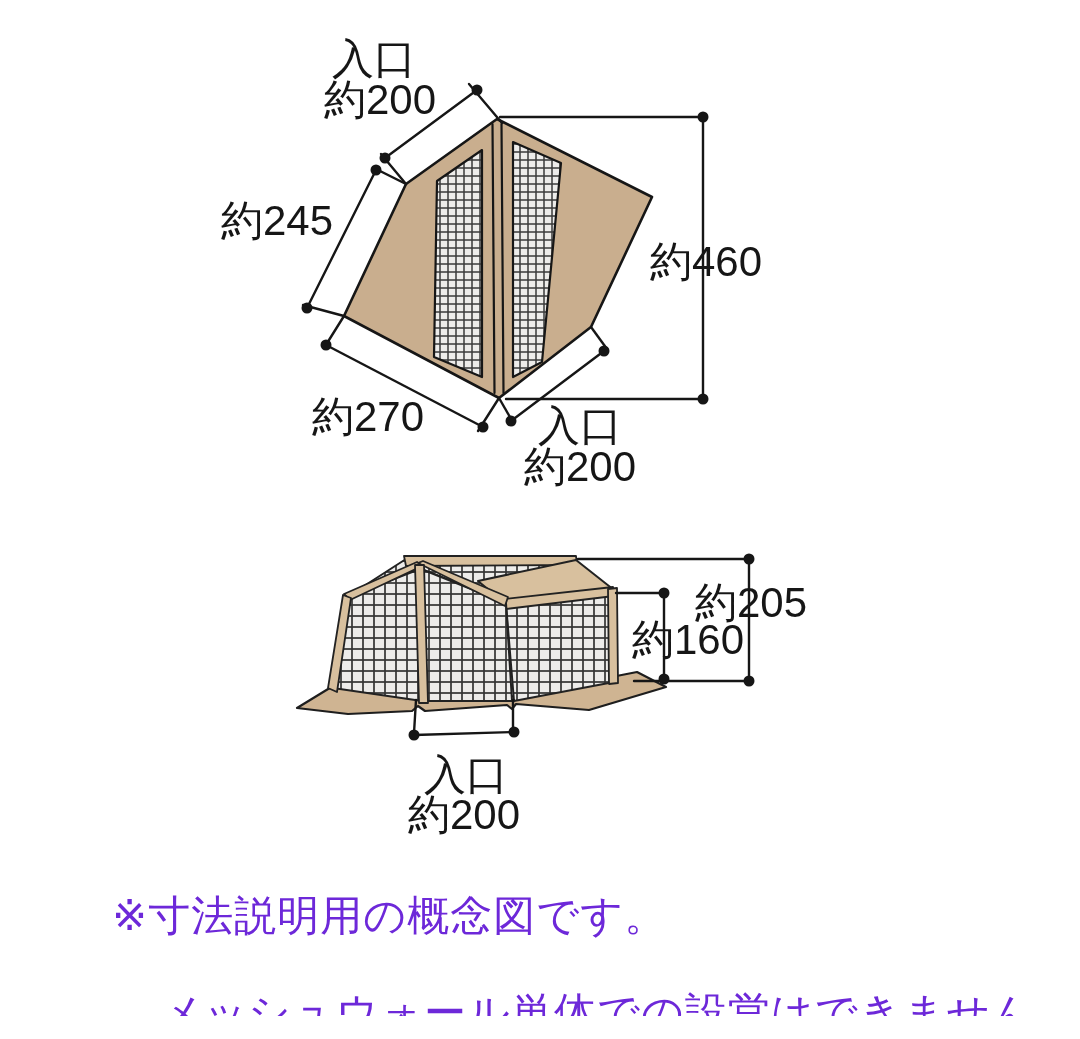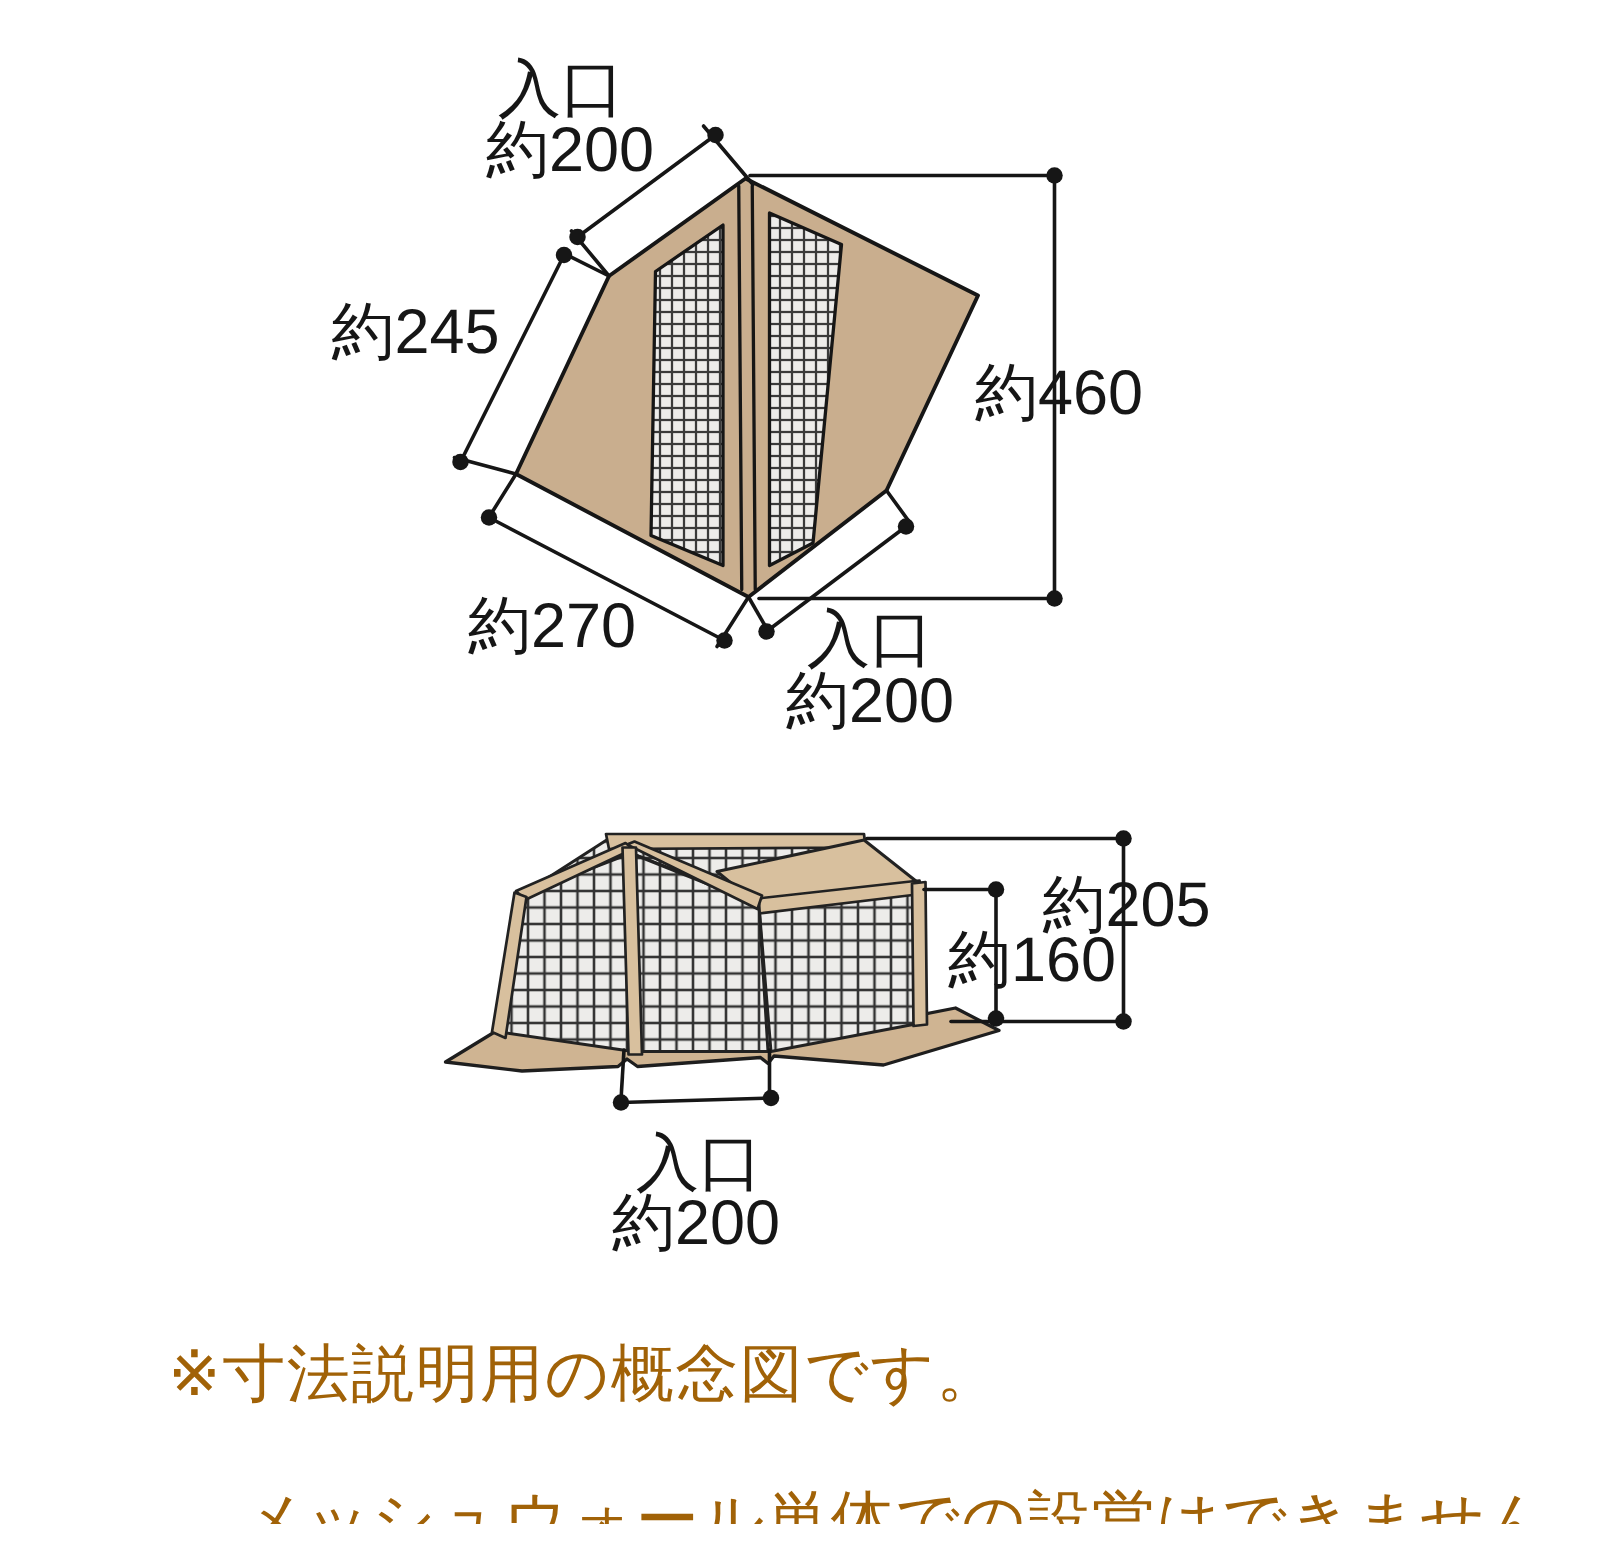--- a/index.html
+++ b/index.html
@@ -13,21 +13,21 @@
   #diagram-svg{position:absolute;left:0;top:0;}
   .dim-text{
     font-family:"Liberation Sans","DejaVu Sans",sans-serif;
     font-size:42px;
     fill:#161616;
     text-anchor:middle;
   }
   .note{
     position:absolute;
     font-size:42px;
-    color:#a16207;
+    color:#6d28d9;
     letter-spacing:1px;
     white-space:nowrap;
   }
   #note-1{left:112px;top:888px;}
   #note-2{left:160px;top:939px;margin-top:46px;}
   #bottom-bar{
     position:absolute;left:0;top:1031px;
     width:1080px;height:4px;
   }
 </style>

